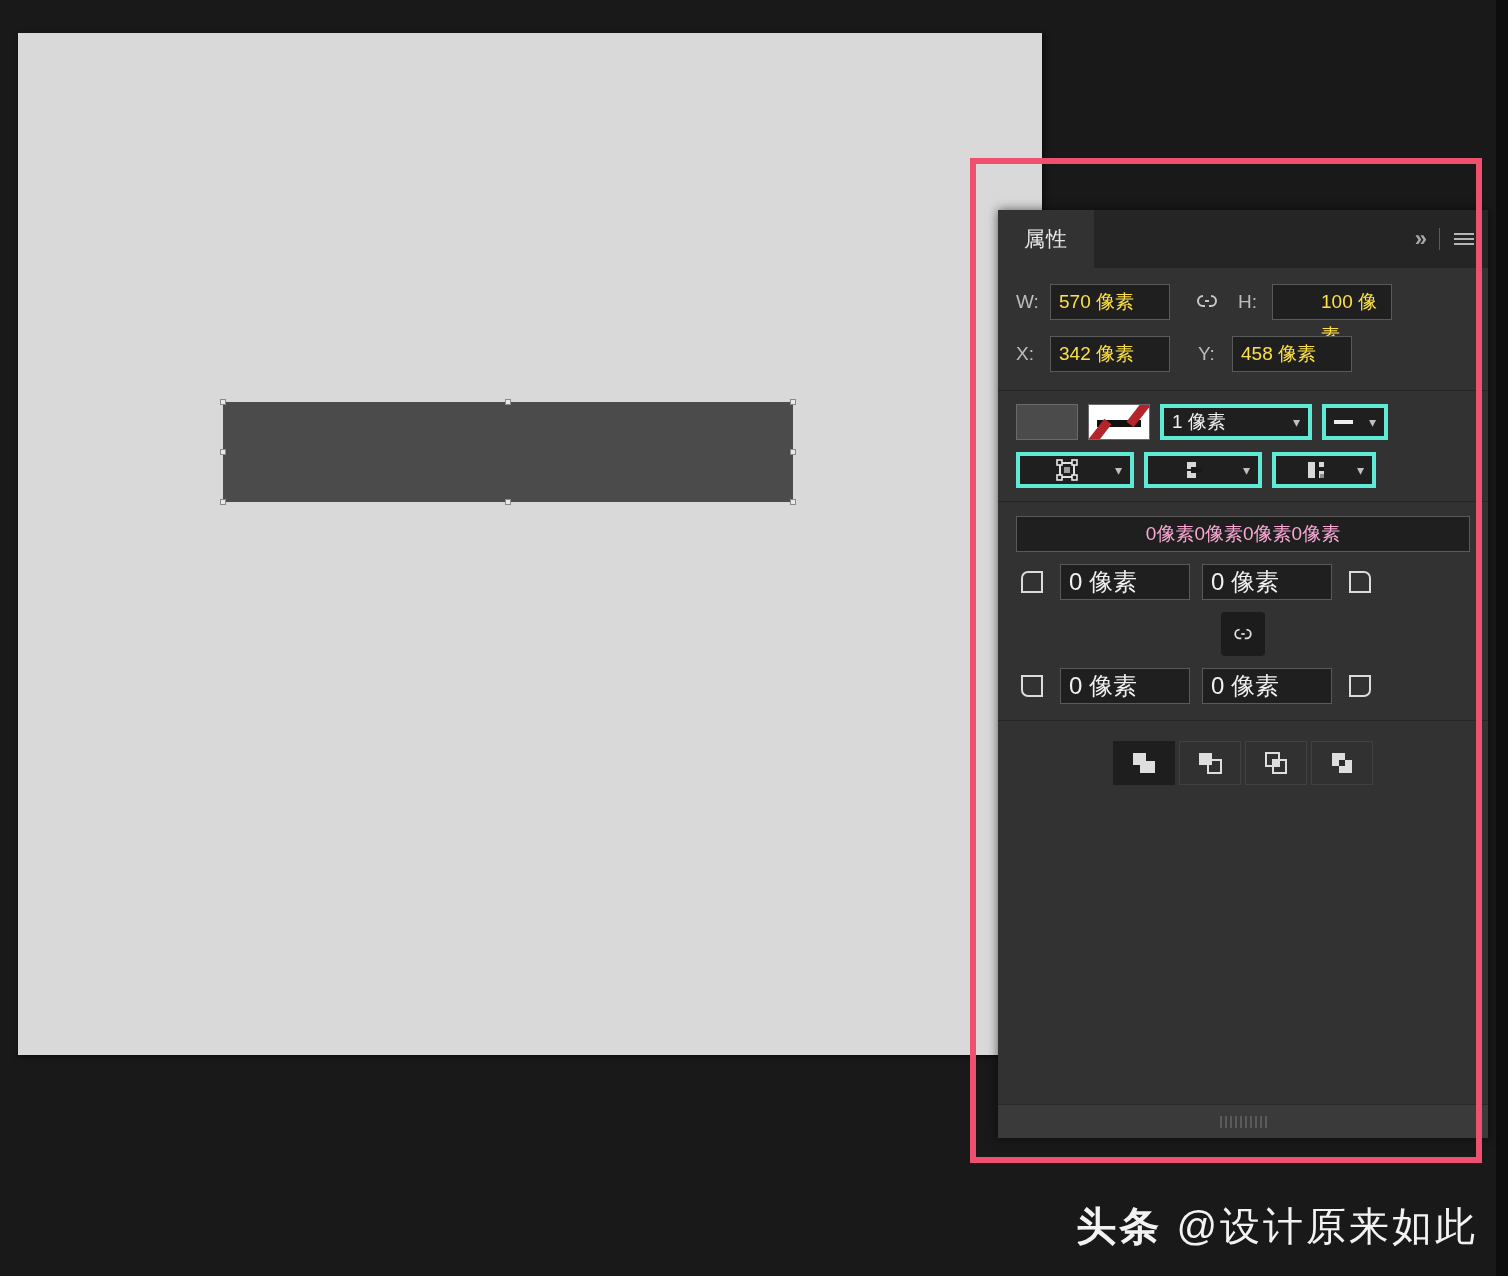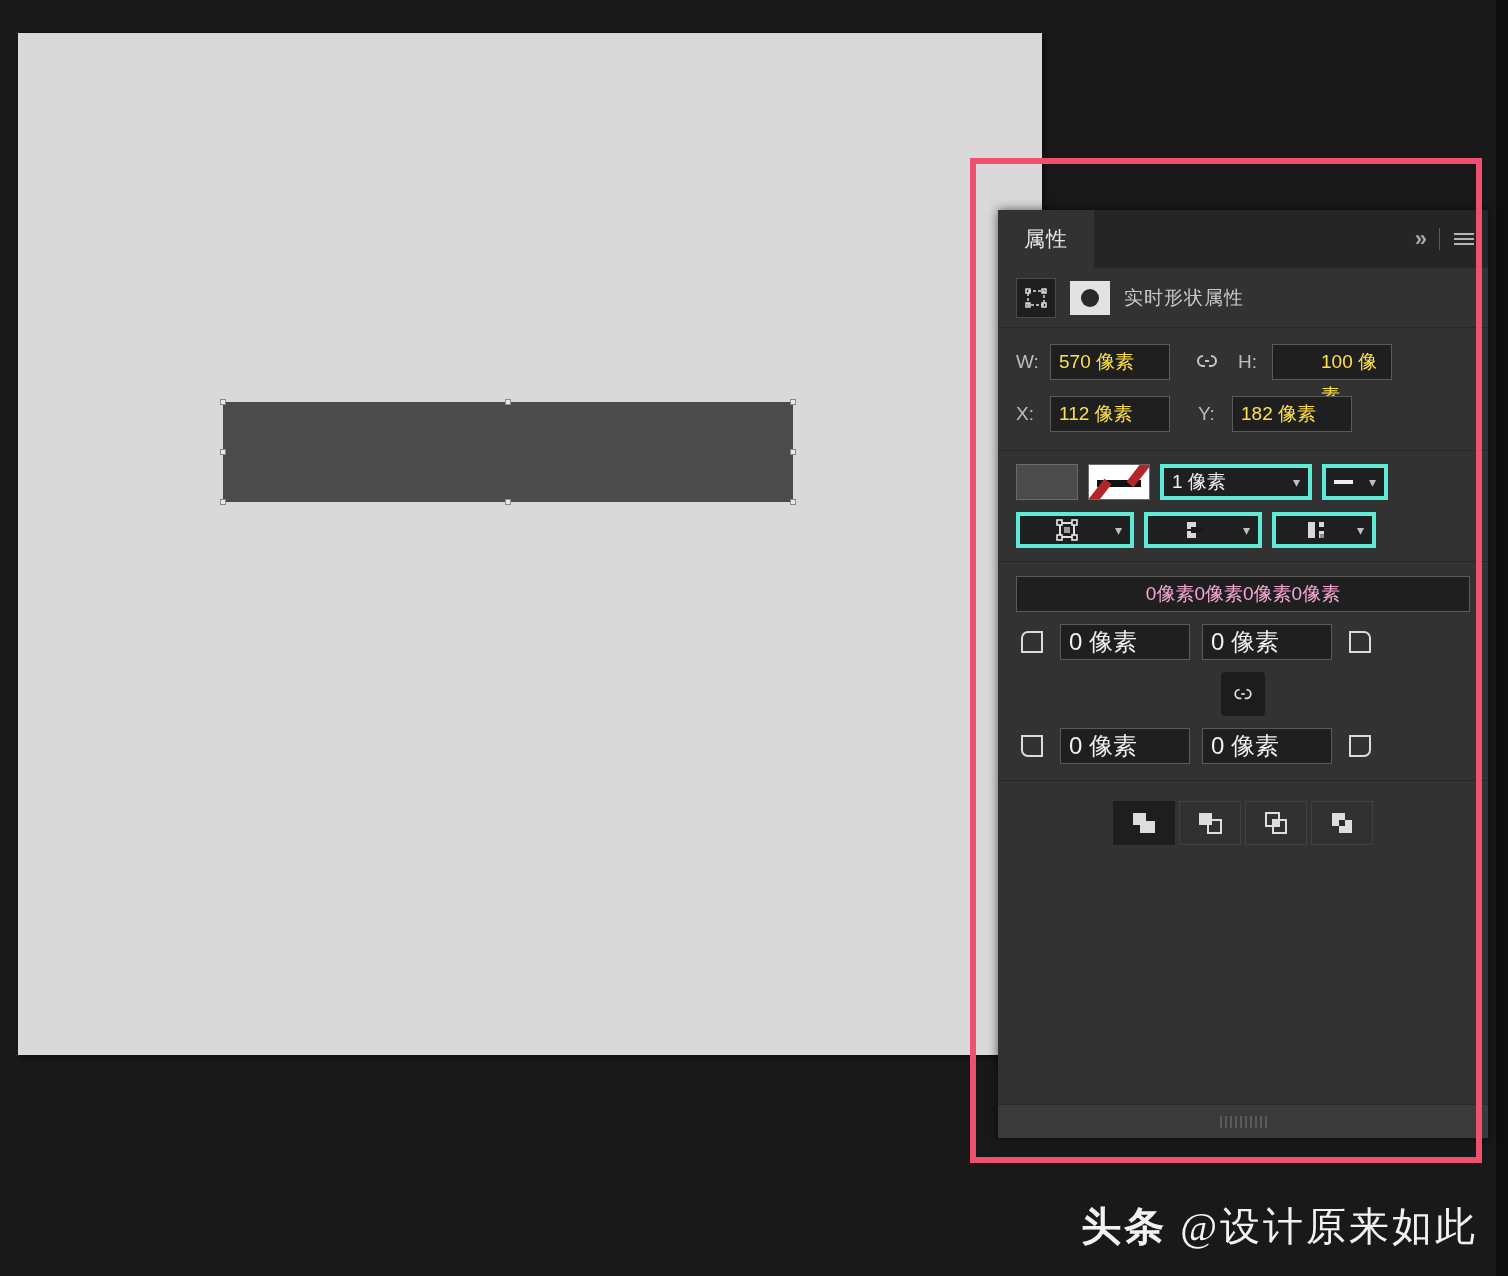--- a/index.html
+++ b/index.html
@@ -191,21 +191,21 @@
     border-top: 1px solid #2a2a2a;
     display: flex; align-items: center; justify-content: center;
   }
   .grip { display: flex; gap: 3px; }
   .grip i { display: block; width: 2px; height: 12px; background: #5a5a5a; }
 
   
   .watermark {
     position: absolute; right: 30px; bottom: 22px;
     color: #f2f2f2; font-size: 40px; font-weight: bold;
-    letter-spacing: 3px; white-space: nowrap; font-family: Liberation Serif, serif;
+    letter-spacing: 3px; white-space: nowrap;
   }
   .watermark .wm-tag { font-weight: bold; }
   .watermark .wm-name { font-weight: normal; }
   .right-strip {
     position: absolute; right: 0; top: 0; width: 12px; height: 1276px;
     background: #0d0d0d;
   }
 </style>
 </head>
 <body>
@@ -238,55 +238,40 @@
         <span class="icon-collapse">»</span>
         <span class="icon-divider"></span>
         <span class="icon-menu">
             <i></i>
             <i></i>
             <i></i>
           </span>
       </div>
     </div>
 
-    <div class="shape-head">
-      <div class="thumb-frame">
-        <svg width="24" height="24" viewBox="0 0 24 24">
-          <rect x="4" y="5" width="16" height="14" fill="none" stroke="#e0e0e0" stroke-width="1.4" stroke-dasharray="3 2"></rect>
-          <rect x="2" y="3" width="4" height="4" fill="none" stroke="#e8e8e8" stroke-width="1.4"></rect>
-          <rect x="18" y="3" width="4" height="4" fill="none" stroke="#e8e8e8" stroke-width="1.4"></rect>
-          <rect x="2" y="17" width="4" height="4" fill="none" stroke="#e8e8e8" stroke-width="1.4"></rect>
-          <rect x="18" y="17" width="4" height="4" fill="none" stroke="#e8e8e8" stroke-width="1.4"></rect>
-        </svg>
-      </div>
-      <div class="thumb-mask">
-        <span class="mask-dot"></span>
-      </div>
-      <div class="shape-title">实时形状属性</div>
-    </div>
 
     <div class="geo">
       <div class="geo-row">
         <span class="lbl">W:</span>
         <span class="field f-w">570 像素</span>
         <span class="link-geo">
           <svg width="30" height="16" viewBox="0 0 30 16">
             <path d="M13 8 H17" stroke="#c8c8c8" stroke-width="2" fill="none"></path>
             <path d="M11 3 A5 5 0 0 0 11 13 H13" stroke="#c8c8c8" stroke-width="2" fill="none"></path>
             <path d="M19 3 A5 5 0 0 1 19 13 H17" stroke="#c8c8c8" stroke-width="2" fill="none"></path>
           </svg>
         </span>
         <span class="lbl">H:</span>
         <span class="field f-h">100 像素</span>
       </div>
       <div class="geo-row">
         <span class="lbl">X:</span>
-        <span class="field f-x">112 像素</span>
+        <span class="field f-x">342 像素</span>
         <span class="lbl right gap-y">Y:</span>
-        <span class="field f-y">182 像素</span>
+        <span class="field f-y">458 像素</span>
       </div>
     </div>
 
     <div class="strokebar">
       <div class="srow">
         <span class="swatch"></span>
         <span class="swatch-none">
           <span class="bar"></span>
           <span class="slash s1"></span>
           <span class="slash s2"></span>

